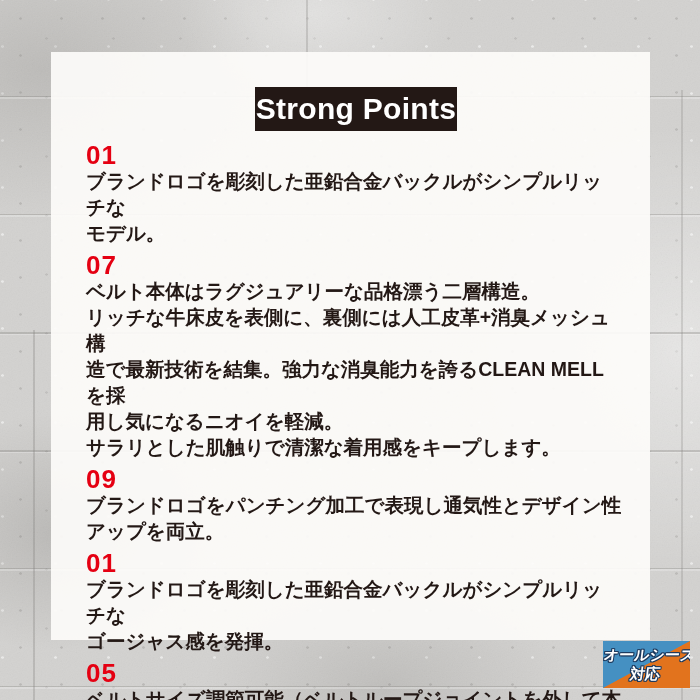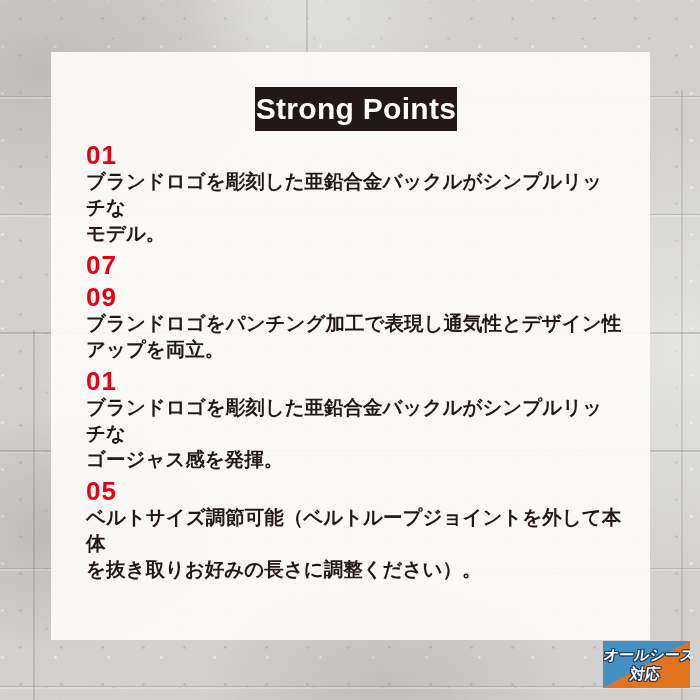--- a/index.html
+++ b/index.html
@@ -157,20 +157,25 @@
   </div>
 
   <div class="section">
     <div class="num">01</div>
     <div class="body-text">ブランドロゴを彫刻した亜鉛合金バックルがシンプルリッチな
 モデル。</div>
   </div>
 
   <div class="section">
     <div class="num">07</div>
+    <div class="body-text">ベルト本体はラグジュアリーな品格漂う二層構造。
+リッチな牛床皮を表側に、裏側には人工皮革+消臭メッシュ構
+造で最新技術を結集。強力な消臭能力を誇るCLEAN MELLを採
+用し気になるニオイを軽減。
+サラリとした肌触りで清潔な着用感をキープします。</div>
   </div>
 
   <div class="section">
     <div class="num">09</div>
     <div class="body-text">ブランドロゴをパンチング加工で表現し通気性とデザイン性
 アップを両立。</div>
   </div>
 
   <div class="section">
     <div class="num">01</div>

